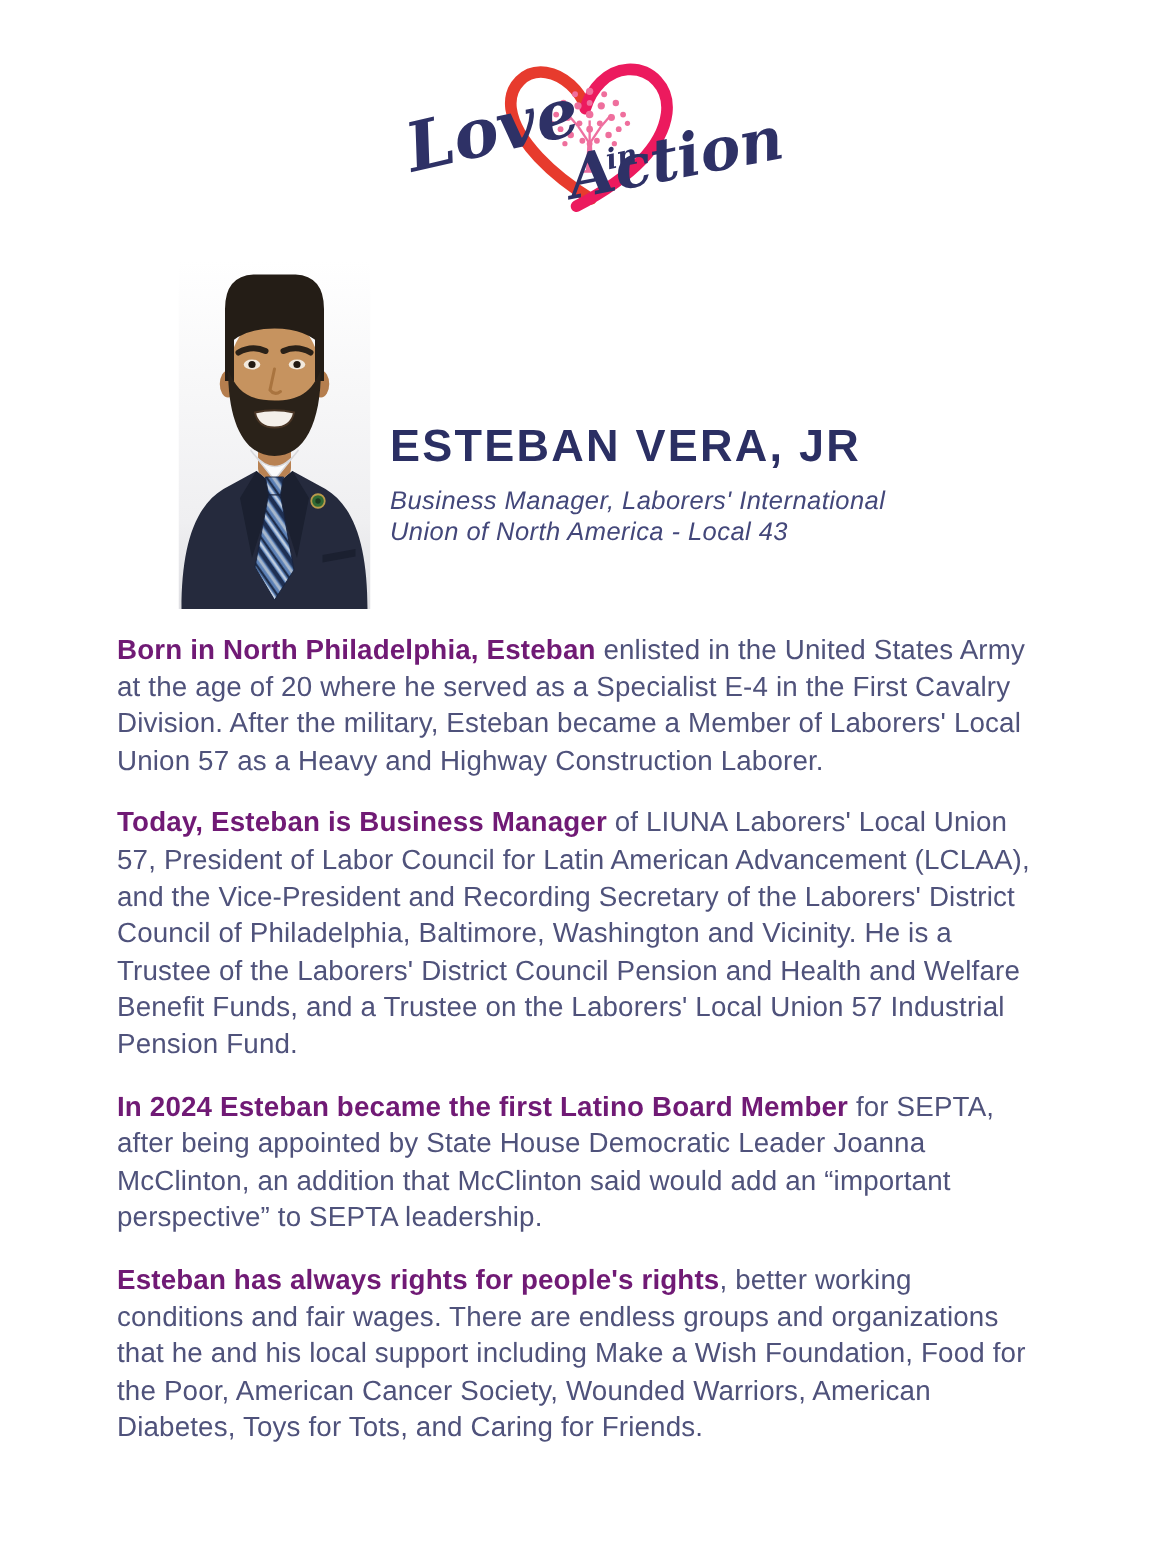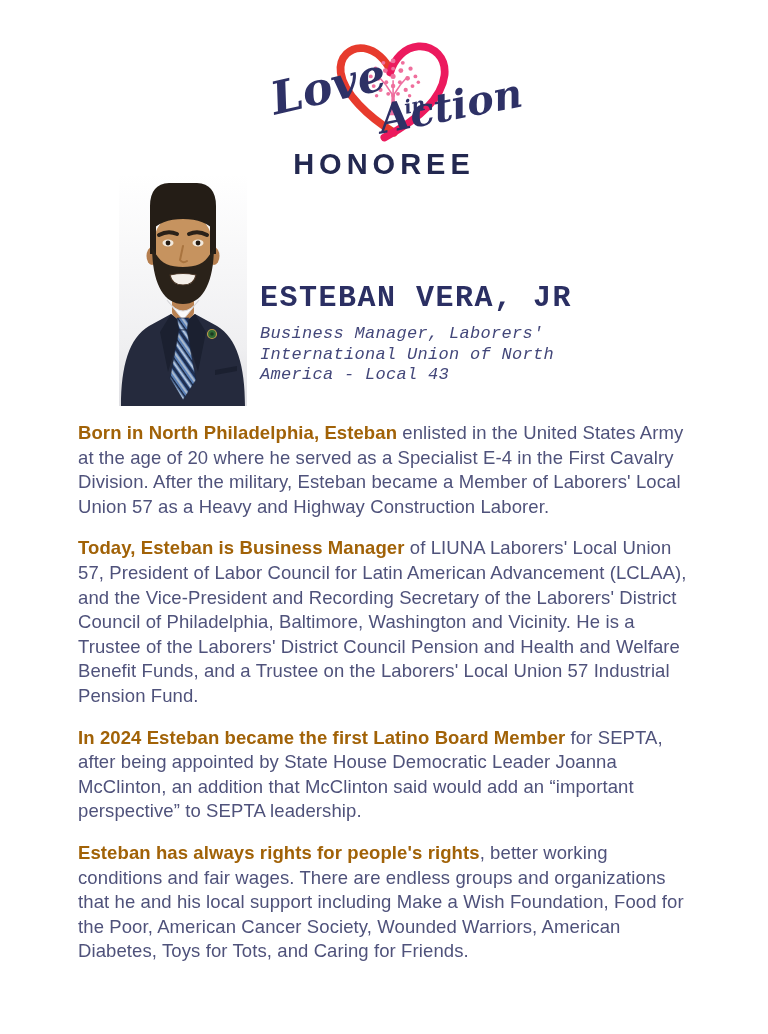--- a/index.html
+++ b/index.html
@@ -15,30 +15,30 @@
   .logo-action{left:102px;top:46px;font-size:40px;transform:rotate(-11deg);}
 
   
   .honoree{position:absolute;left:0;top:148px;width:100%;text-align:center;
     font-size:29px;font-weight:700;letter-spacing:5px;color:#232850;}
 
   
   .photo{position:absolute;left:119px;top:172px;width:128px;height:236px;}
 
   
-  .name-block{position:absolute;left:260px;top:281px;font-family:Liberation Mono, monospace;}
+  .name-block{position:absolute;left:260px;top:281px;}
   .name{font-size:30px;font-weight:700;letter-spacing:1.5px;color:#2b2f63;white-space:nowrap;}
   .subtitle{margin-top:9px;max-width:365px;font-size:17px;font-style:italic;
     color:#43477a;line-height:1.22;letter-spacing:0.3px;}
 
   
   .bio{position:absolute;left:78px;top:421px;width:615px;
     font-size:18.5px;line-height:24.6px;color:#4f527b;letter-spacing:0.1px;}
   .bio p{margin:0 0 17px 0;}
-  .bio strong{color:#a16207;font-weight:700;}
+  .bio strong{color:#701a75;font-weight:700;}
 </style>
 </head>
 <body>
 
 <div class="page">
 
   <div class="logo">
     <svg width="128" height="106" viewBox="0 0 132 106">
 
       <path d="M 64 98 C 38 82 12 58 9 36 C 7 20 19 9 33 11 C 46 13 56 24 60 34" fill="none" stroke="#e73b2d" stroke-width="8" stroke-linecap="round"></path>
@@ -82,21 +82,20 @@
             <circle cx="37" cy="46" r="1.8"></circle>
             <circle cx="89" cy="46" r="1.8"></circle>
         </g>
       </g>
     </svg>
     <span class="logo-word logo-love">Love</span>
     <span class="logo-word logo-in">in</span>
     <span class="logo-word logo-action">Action</span>
   </div>
 
-  <div class="honoree">HONOREE</div>
 
   <div class="photo">
     <svg width="128" height="236" viewBox="0 0 128 232">
       <defs>
         <linearGradient id="bgGrad" x1="0" y1="0" x2="0" y2="1">
           <stop offset="0" stop-color="#ffffff"></stop>
           <stop offset="0.75" stop-color="#efeff1"></stop>
           <stop offset="1" stop-color="#dfdfe3"></stop>
         </linearGradient>
         <pattern id="tiePlaid" width="13" height="13" patternUnits="userSpaceOnUse" patternTransform="rotate(55)">

